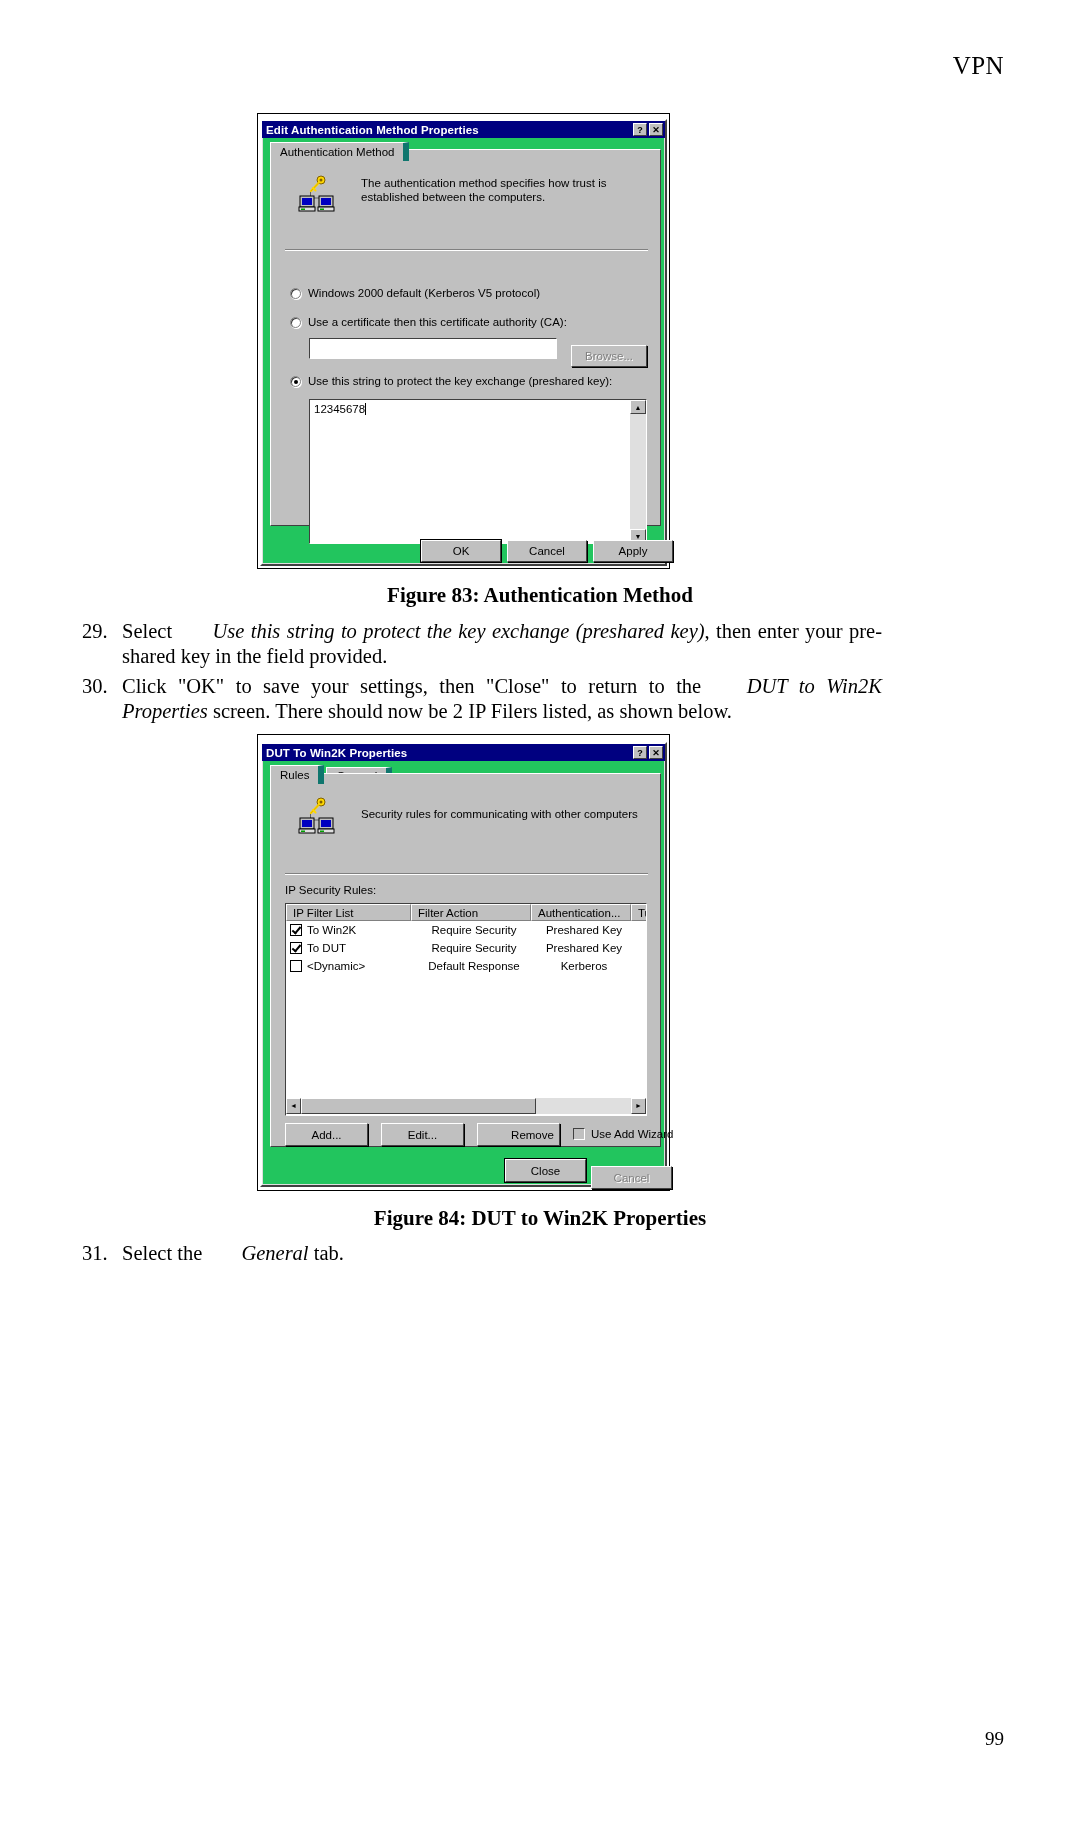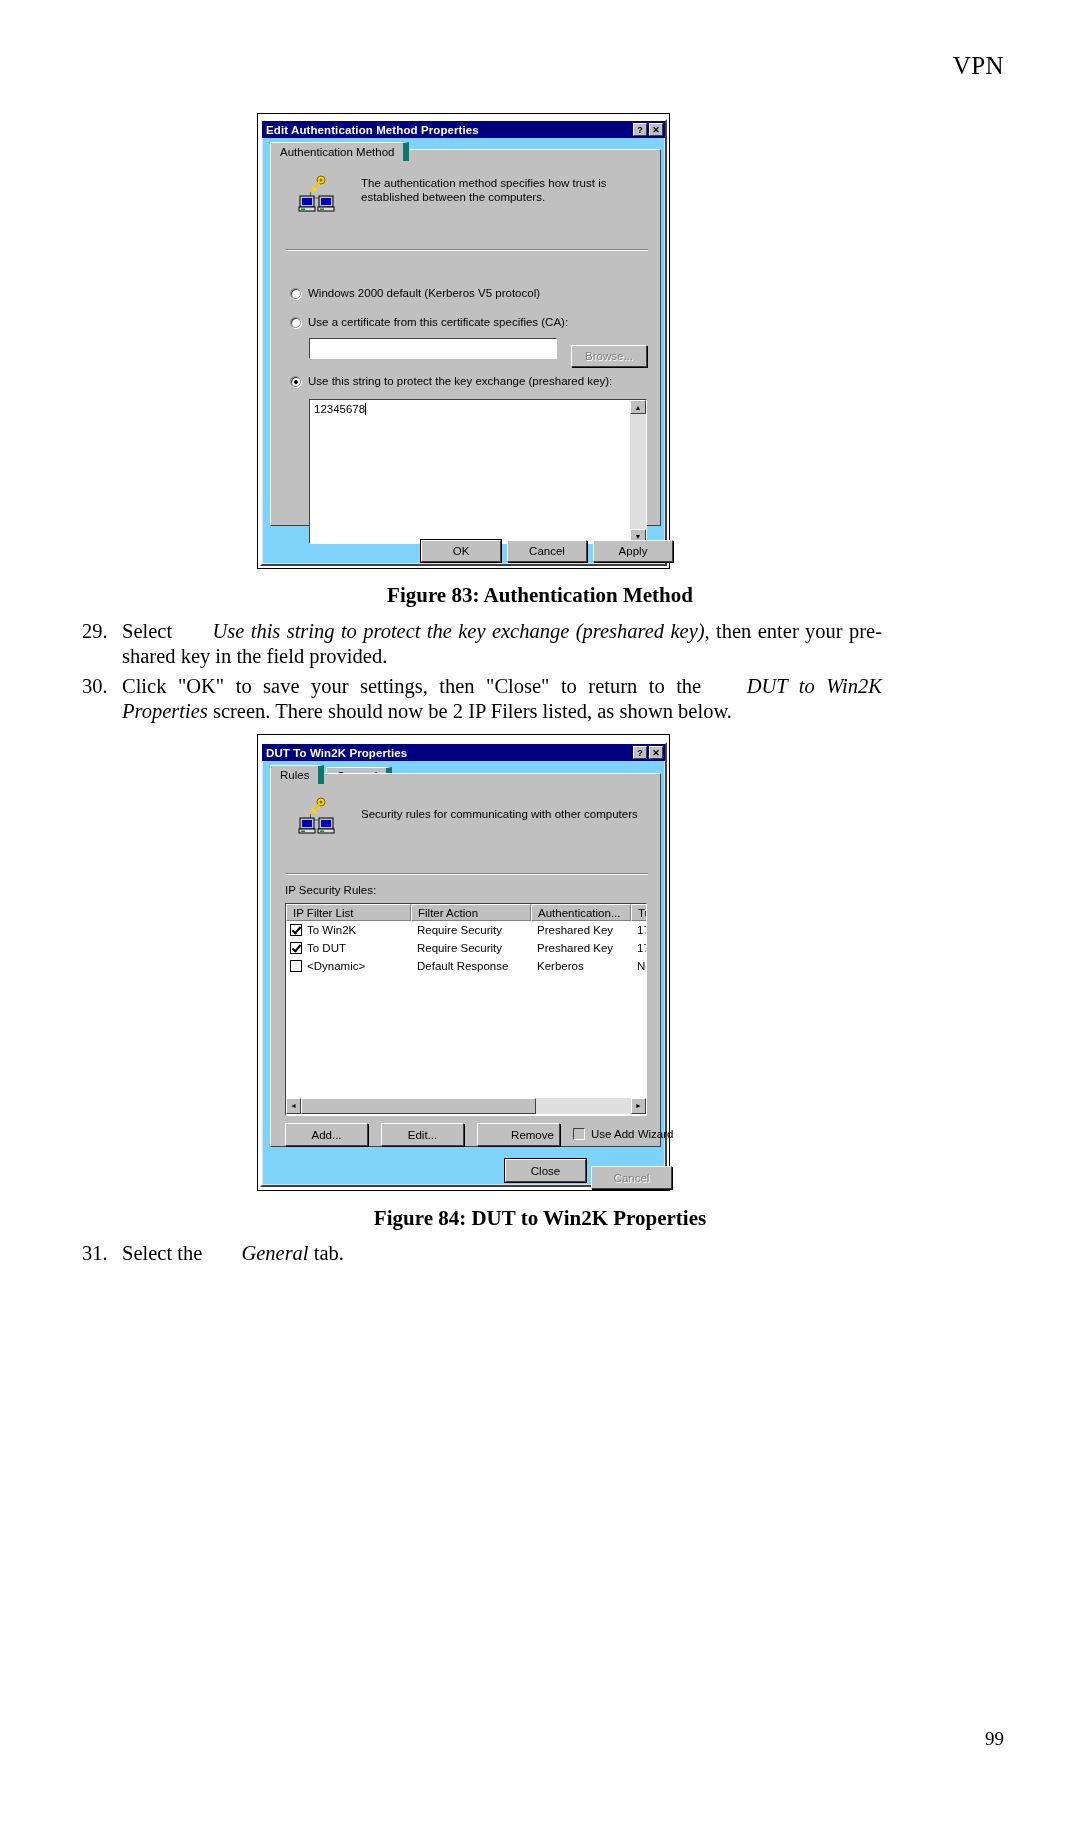--- a/index.html
+++ b/index.html
@@ -67,21 +67,21 @@
     text-align: justify;
   }
   .step i { font-style: italic; margin-left: 34px; }
   #step29 { top: 619px; }
   #step30 { top: 674px; }
   #step31 { top: 1241px; }
 
   
   .win-dialog {
     position: absolute;
-    background: #7dd3fc;
+    background: #22c55e;
     border-top: 2px solid #ffffff;
     border-left: 2px solid #ffffff;
     border-right: 2px solid #404040;
     border-bottom: 2px solid #404040;
     box-sizing: border-box;
     font-family: "Liberation Sans", sans-serif;
     box-shadow: 0 0 0 1px #dfdfdf inset;
   }
   .outer-frame {
     position: absolute;
@@ -333,20 +333,21 @@
     align-items: center;
     font-family: "Liberation Sans", sans-serif;
     font-size: 11.5px;
   }
   .lv-td {
     overflow: hidden;
     white-space: nowrap;
     flex: 0 0 auto;
     padding-left: 6px;
     box-sizing: border-box;
+    text-align: center;
   }
   .lv-td.first { display: flex; align-items: center; padding-left: 4px; }
   .chk {
     width: 12px; height: 12px;
     background: #ffffff;
     border: 1px solid #000;
     box-sizing: border-box;
     margin-right: 5px;
     position: relative;
     flex: 0 0 auto;
@@ -432,21 +433,21 @@
 
       <div class="hr-etch" style="left:14px; top:99px; width:363px;"></div>
 
       <div class="radio-row" style="left:19px; top:137px;">
         <span class="radio"></span>
         <span>Windows 2000 default (Kerberos V5 protocol)</span>
       </div>
 
       <div class="radio-row" style="left:19px; top:166px;">
         <span class="radio"></span>
-        <span>Use a certificate from this certificate specifies (CA):</span>
+        <span>Use a certificate then this certificate authority (CA):</span>
       </div>
 
       <div class="field white" style="left:38px; top:188px; width:248px; height:21px;"></div>
 
       <div class="btn disabled" style="left:300px; top:188px; width:76px; height:22px;">Browse...</div>
 
       <div class="radio-row" style="left:19px; top:225px;">
         <span class="radio checked"></span>
         <span>Use this string to protect the key exchange (preshared key):</span>
       </div>

